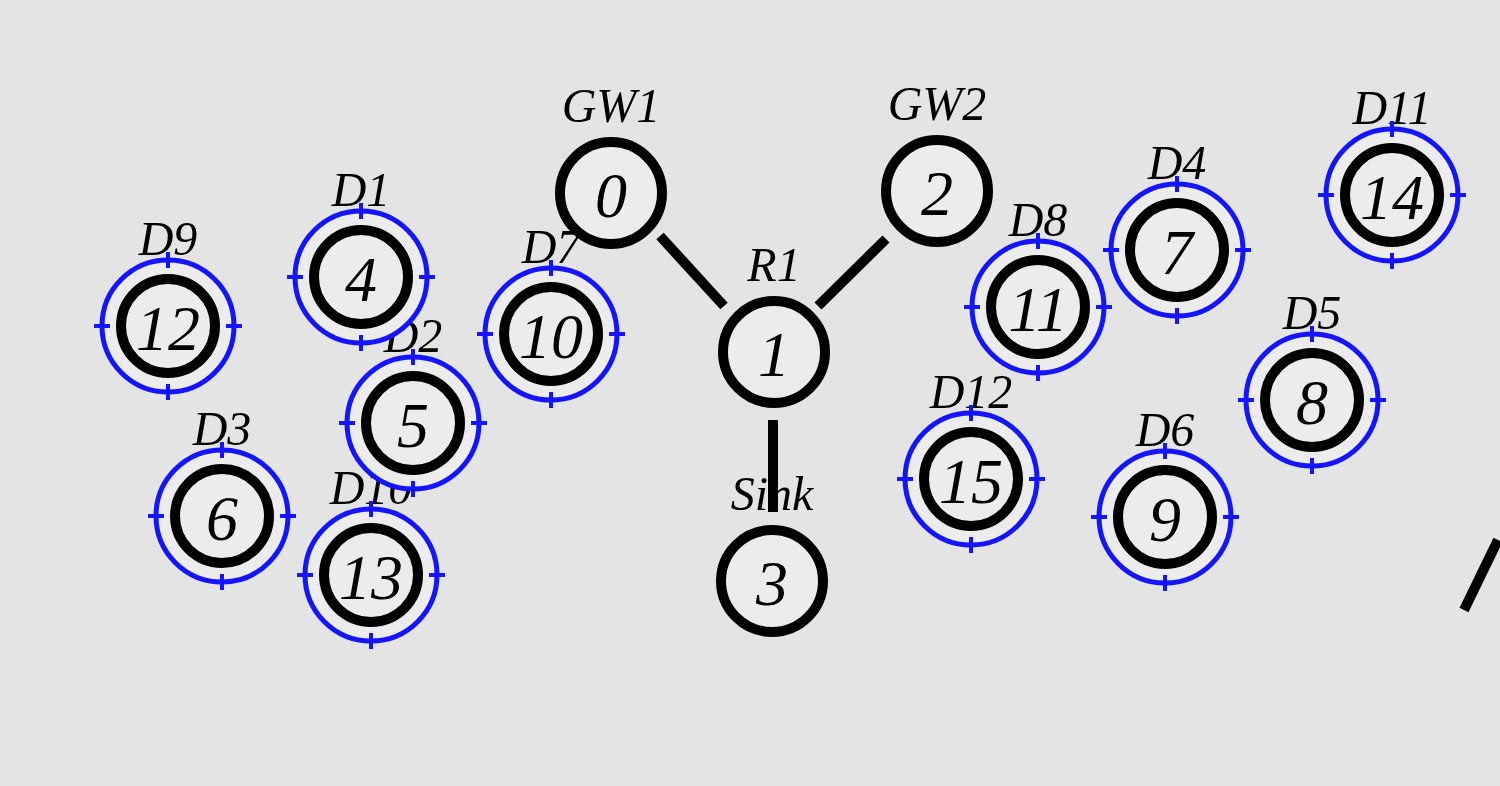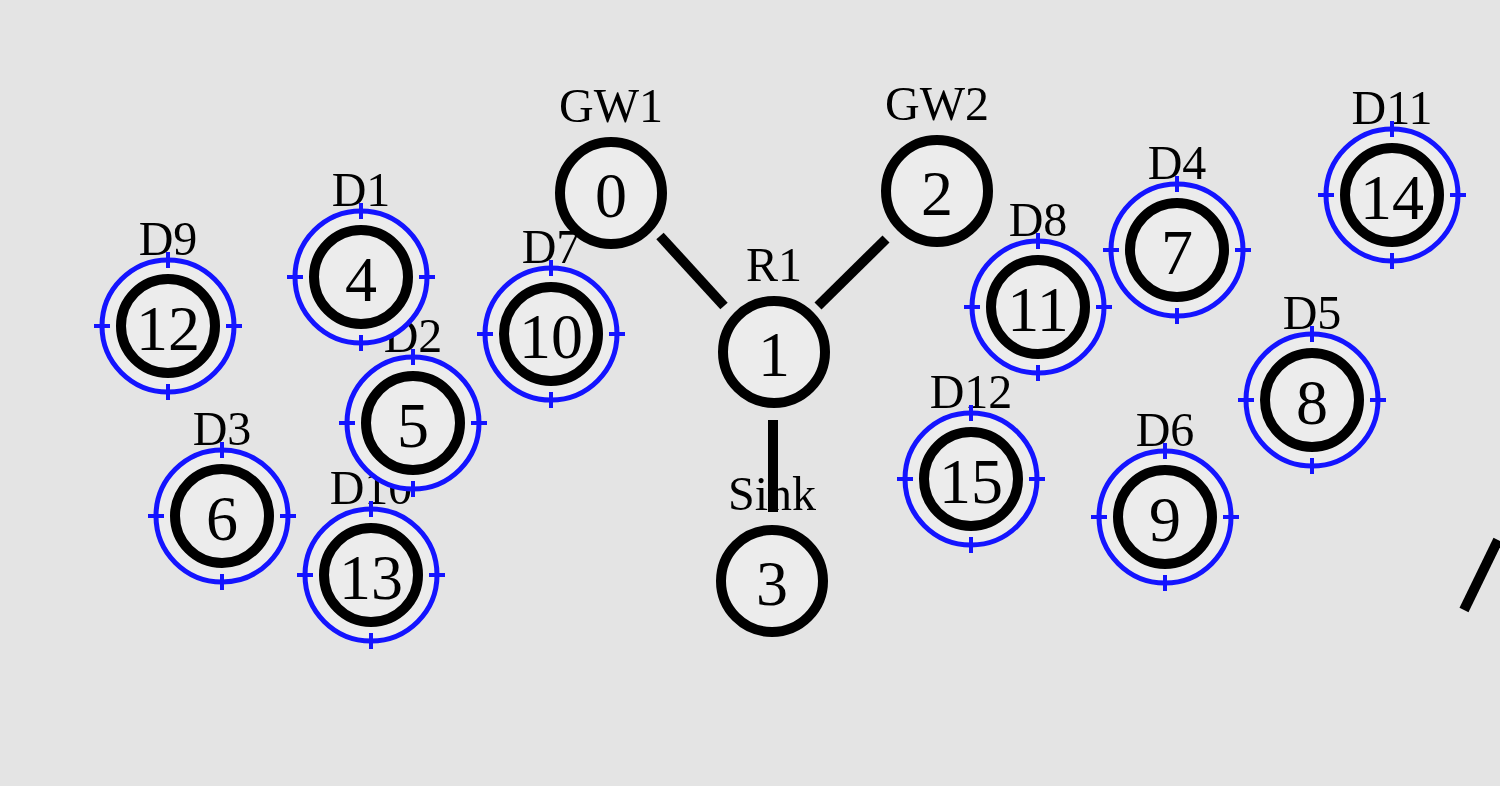--- a/index.html
+++ b/index.html
@@ -7,20 +7,21 @@
     padding: 0;
     width: 1500px;
     height: 786px;
     overflow: hidden;
     background: #e4e4e4;
   }
   .stage {
     position: relative;
     width: 1500px;
     height: 786px;
+    font-style: italic;
   }
   svg text {
     font-family: "Liberation Serif", "DejaVu Serif", serif;
     fill: #000000;
   }
   text.node-label  { font-size: 48px; }
   text.node-number { font-size: 64px; }
 </style>
 </head>
 <body>

